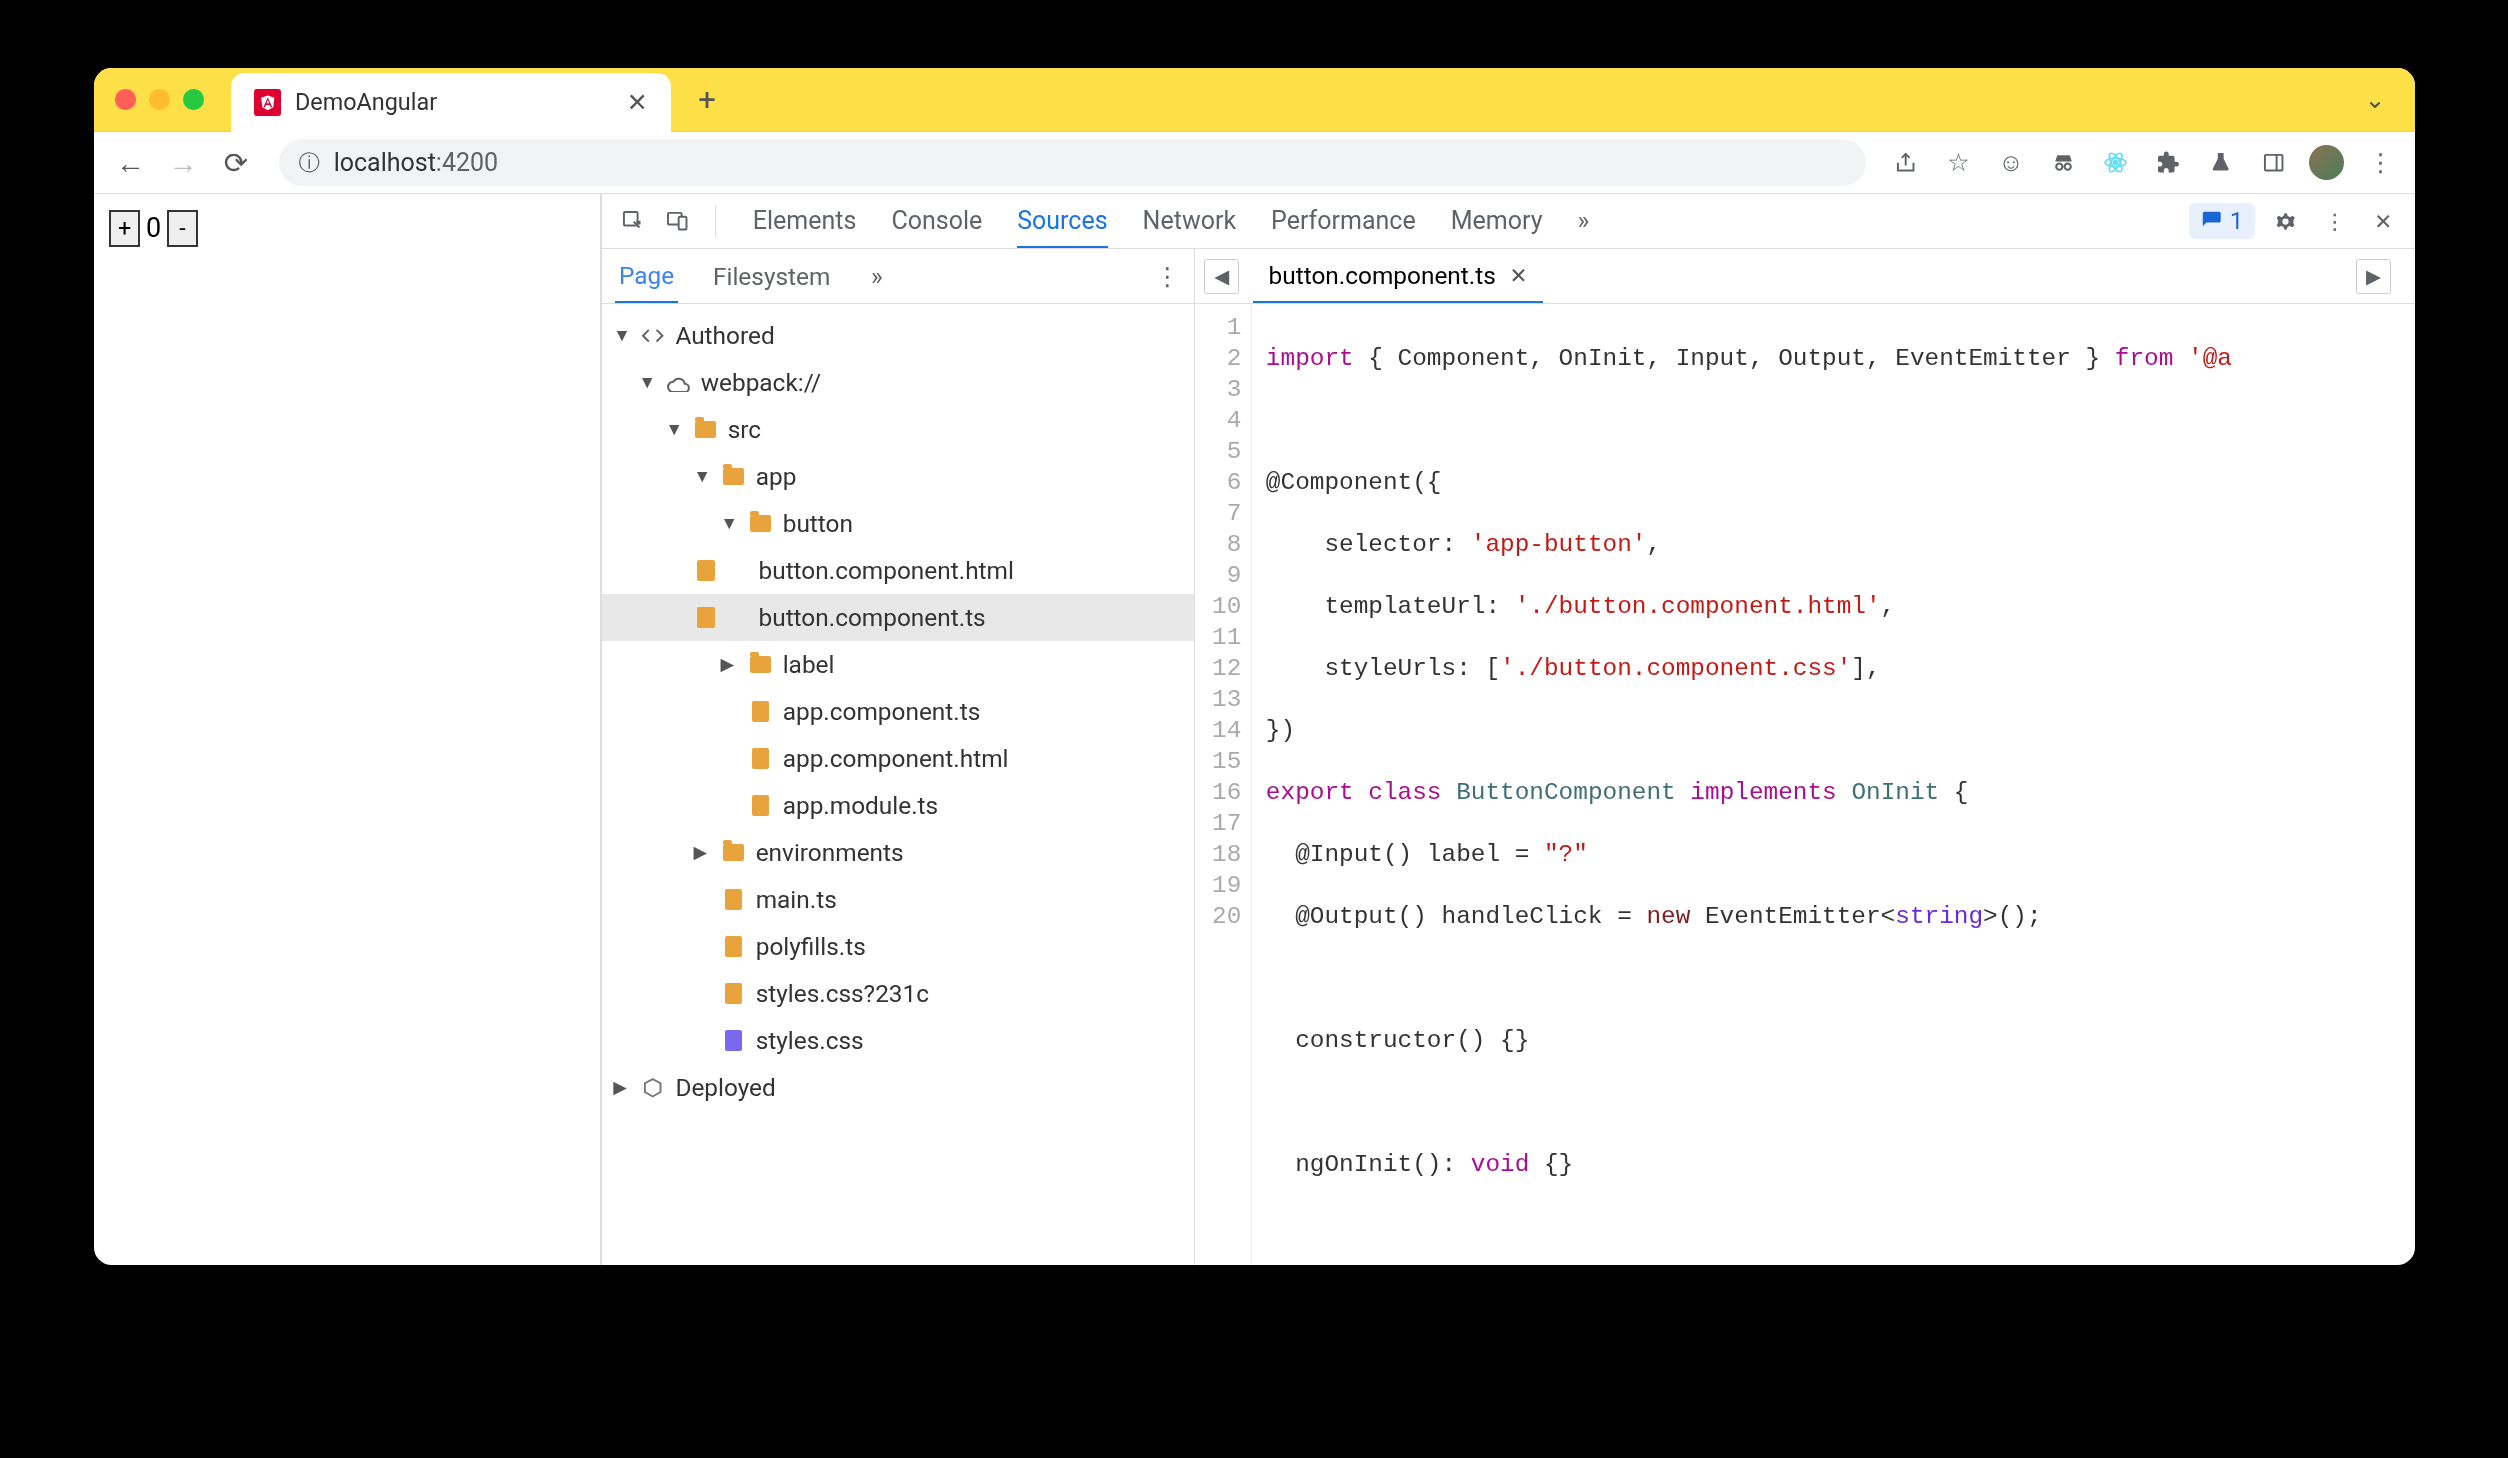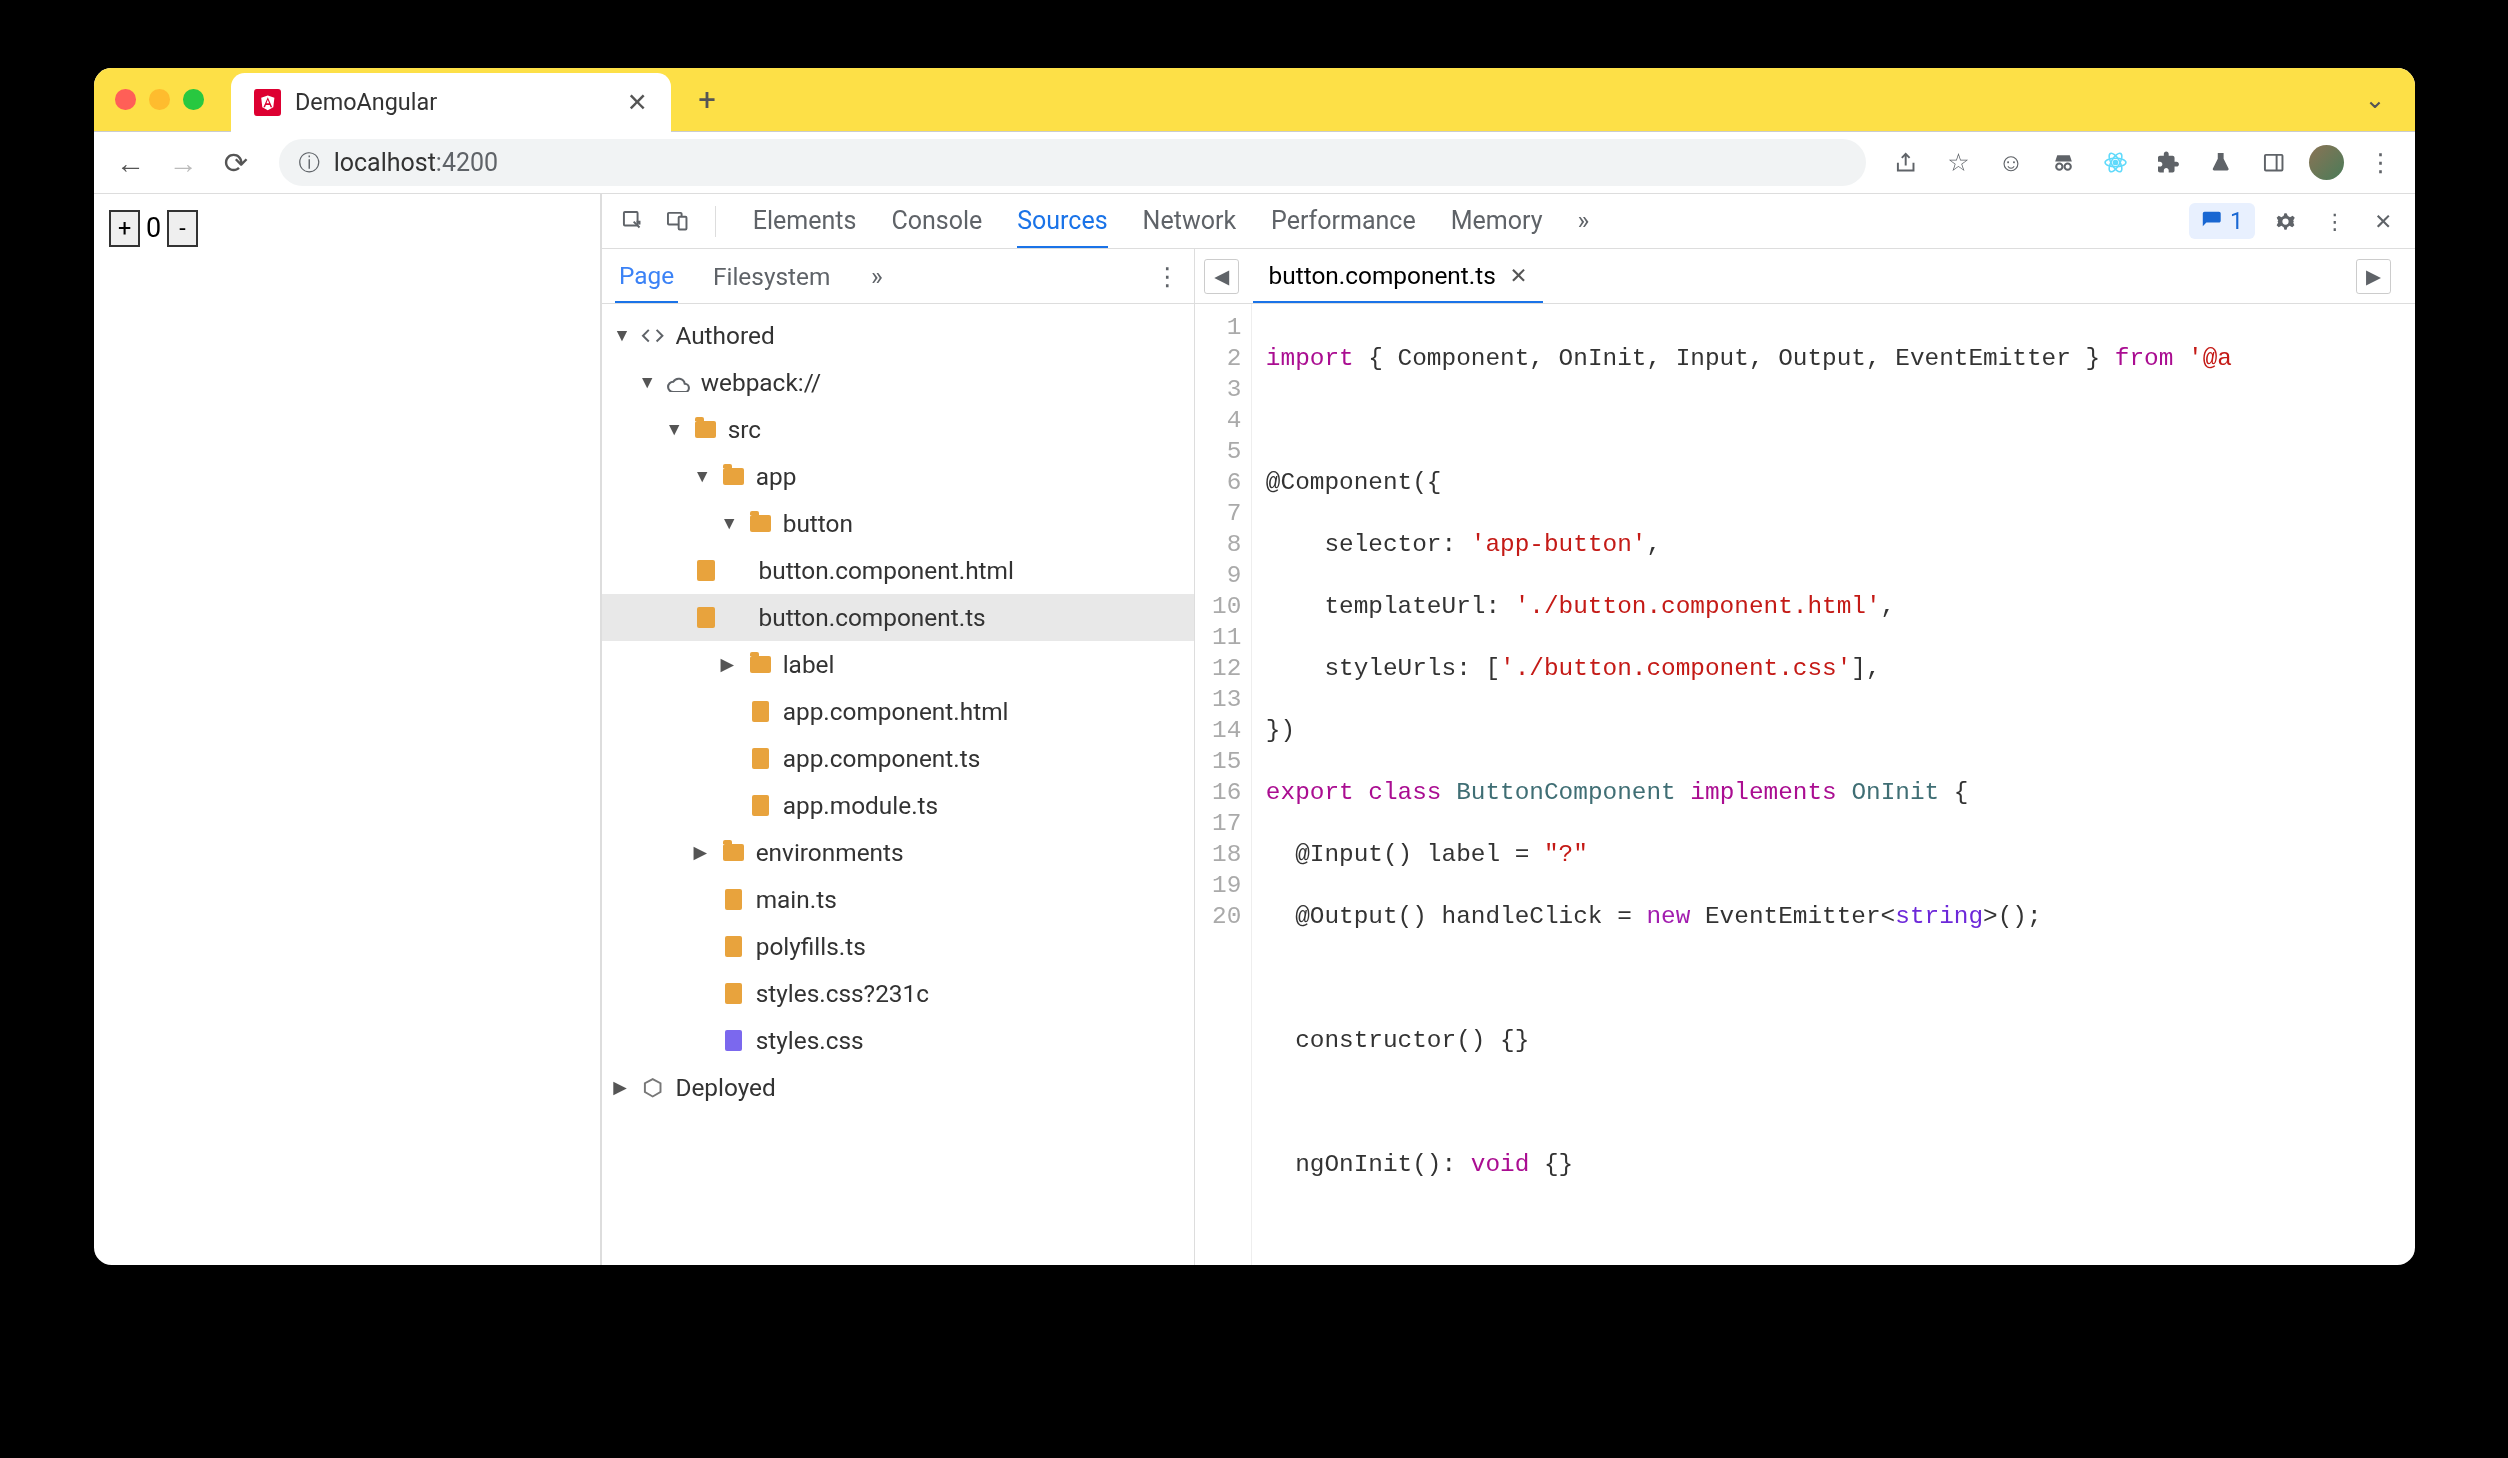--- a/index.html
+++ b/index.html
@@ -70,21 +70,21 @@
 .ed-tab-close { font-size: 21.5px; color: #555; cursor: pointer; }
 .code-area { flex: 1; display: flex; overflow: auto; font-family: Menlo, Monaco, "Courier New", monospace; font-size: 24.4px; line-height: 31px; }
 .gutter { padding: 7.8px 9.8px 7.8px 17.6px; text-align: right; color: #aaa; user-select: none; border-right: 1px solid #eee; }
 .gutter div { height: 31px; }
 .code { padding: 7.8px 13.7px; white-space: pre; color: #333; }
 .code div { height: 31px; }
 .kw { color: #aa0d91; }
 .str { color: #c41a16; }
 .cls { color: #3f6e74; }
 .typ { color: #6d28d9; }
-.new { color: #a21caf; }
+.new { color: #7f1d1d; }
 svg { display: block; }
 </style>
 </head>
 <body>
 
 <div class="window">
 
   <div class="titlebar">
     <div class="traffic">
       <div class="dot red"></div>
@@ -275,28 +275,28 @@
                 <span class="tree-icon">
                   <div class="fld-icon"></div>
                 </span>
                 <span>label</span>
               </div>
             <div class="tree-row ind-4">
                 <span class="tree-arrow"></span>
                 <span class="tree-icon">
                   <div class="file-icon"></div>
                 </span>
+                <span>app.component.ts</span>
+              </div>
+            <div class="tree-row ind-4">
+                <span class="tree-arrow"></span>
+                <span class="tree-icon">
+                  <div class="file-icon"></div>
+                </span>
                 <span>app.component.html</span>
-              </div>
-            <div class="tree-row ind-4">
-                <span class="tree-arrow"></span>
-                <span class="tree-icon">
-                  <div class="file-icon"></div>
-                </span>
-                <span>app.component.ts</span>
               </div>
             <div class="tree-row ind-4">
                 <span class="tree-arrow"></span>
                 <span class="tree-icon">
                   <div class="file-icon"></div>
                 </span>
                 <span>app.module.ts</span>
               </div>
             <div class="tree-row ind-3">
                 <span class="tree-arrow">▶</span>

